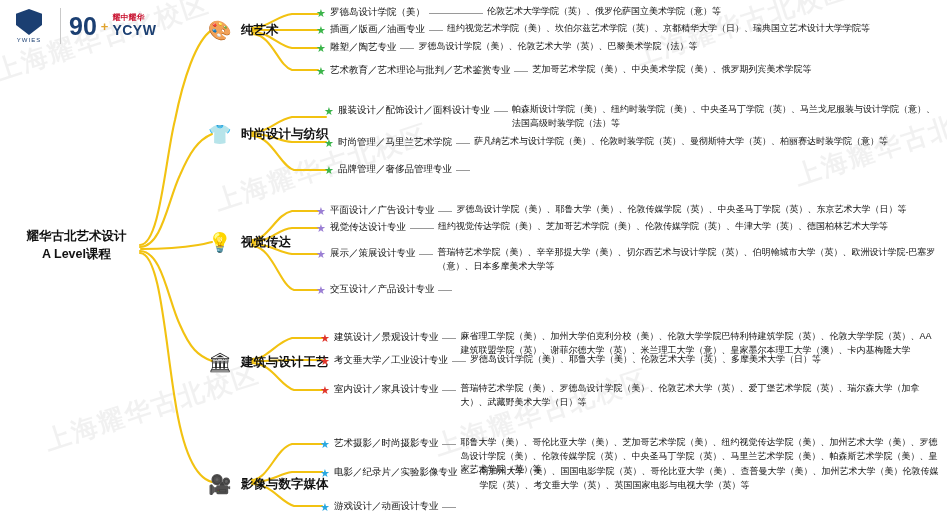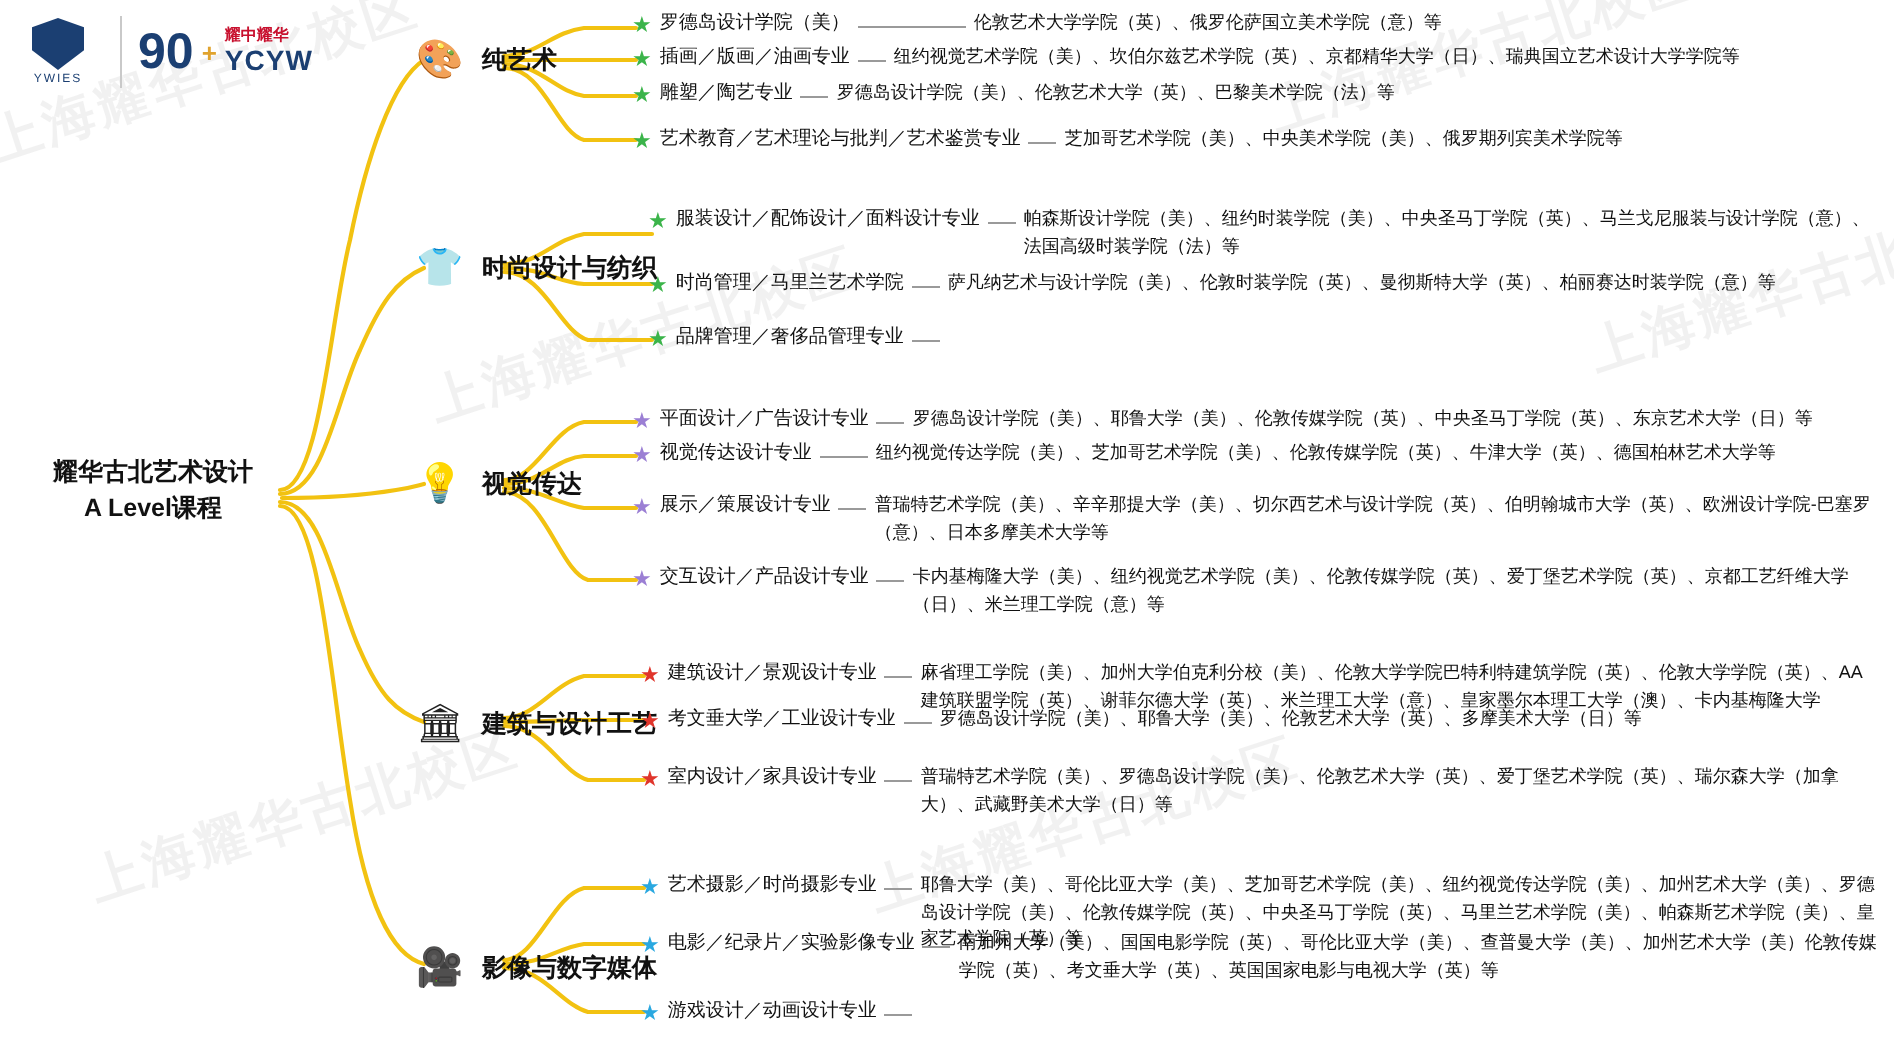--- a/index.html
+++ b/index.html
@@ -183,21 +183,20 @@
   <div class="leaf" style="left:316px;top:246px;width:620px;">
     <span class="star" style="color:#9b7fd4;">★</span>
     <span class="major">展示／策展设计专业</span>
     <span class="sep" style="width:14px;height:8px;border-bottom:1px solid #9a9a9a;"></span>
     <span class="schools">普瑞特艺术学院（美）、辛辛那提大学（美）、切尔西艺术与设计学院（英）、伯明翰城市大学（英）、欧洲设计学院-巴塞罗（意）、日本多摩美术大学等</span>
   </div>
   <div class="leaf" style="left:316px;top:282px;width:620px;">
     <span class="star" style="color:#9b7fd4;">★</span>
     <span class="major">交互设计／产品设计专业</span>
     <span class="sep" style="width:14px;height:8px;border-bottom:1px solid #9a9a9a;"></span>
-    <span class="schools">卡内基梅隆大学（美）、纽约视觉艺术学院（美）、伦敦传媒学院（英）、爱丁堡艺术学院（英）、京都工艺纤维大学（日）、米兰理工学院（意）等</span>
   </div>
 
   <div class="branch" style="left:205px;top:348px;">
     <span class="bicon">🏛</span>
     <span class="blabel">建筑与设计工艺</span>
   </div>
 
   <div class="leaf" style="left:320px;top:330px;width:620px;">
     <span class="star" style="color:#e0352b;">★</span>
     <span class="major">建筑设计／景观设计专业</span>

